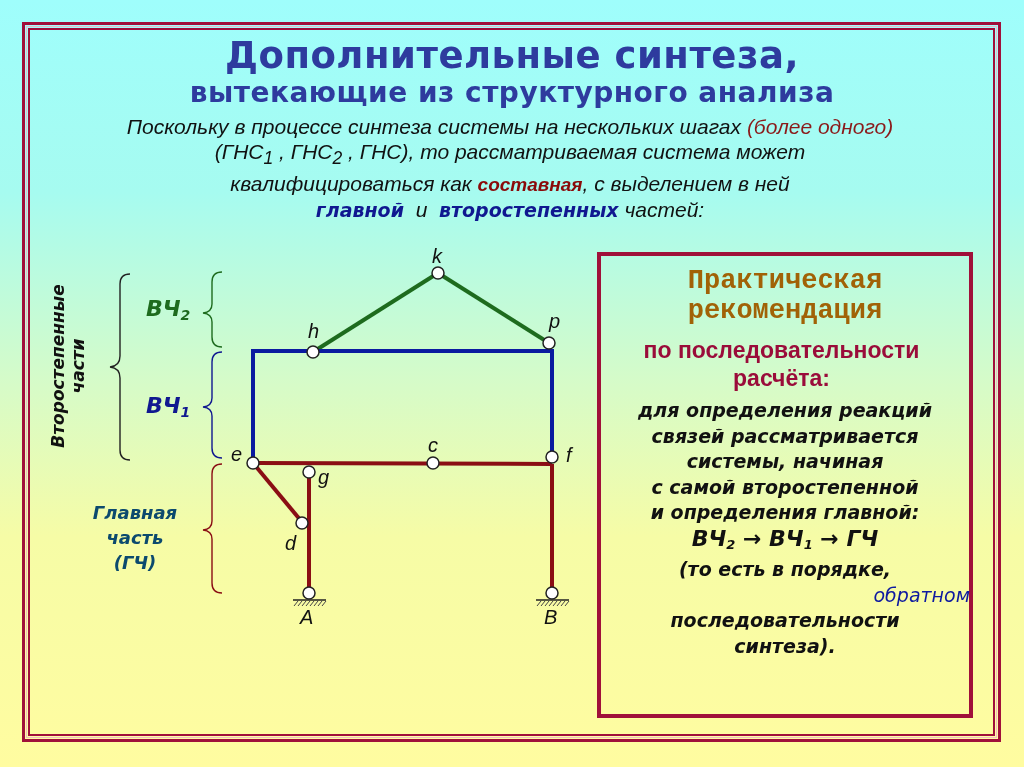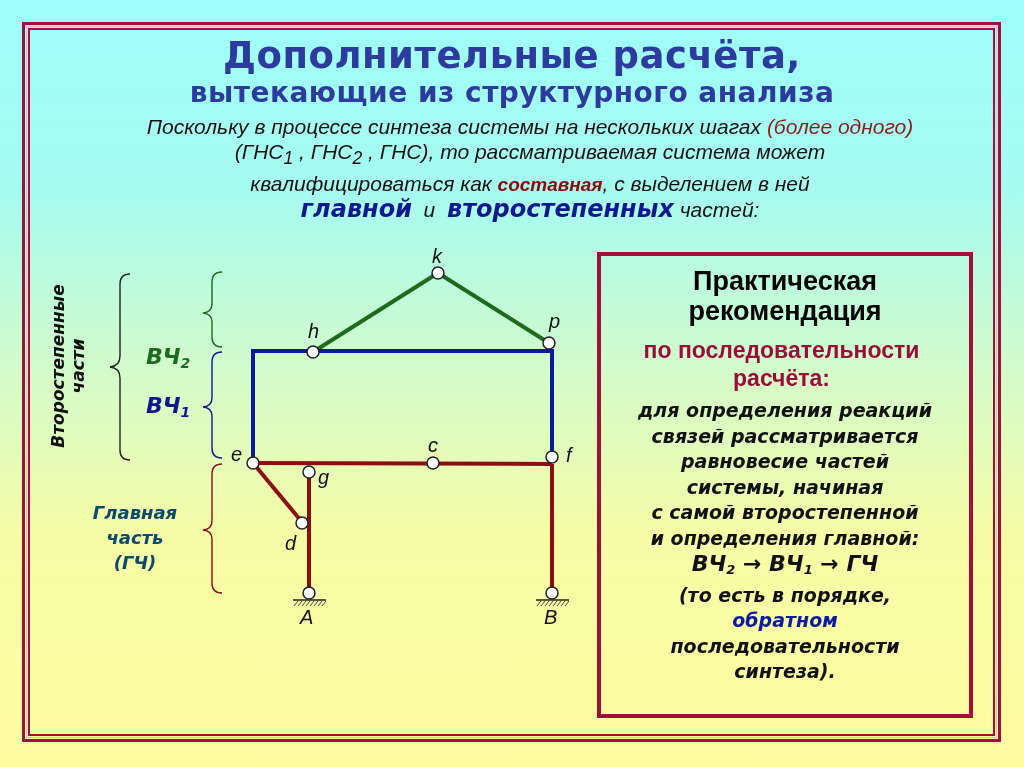--- a/index.html
+++ b/index.html
@@ -22,25 +22,25 @@
     border: 2px solid #a0103a;
   }
   .title {
     position: absolute; left: 0; width: 1024px; text-align: center;
     color: #2e3b9e; font-weight: 900; font-family: "DejaVu Sans", sans-serif;
   }
   .title.l1 { top: 34px; font-size: 37px; letter-spacing: 0.5px; }
   .title.l2 { top: 76px; font-size: 28px; letter-spacing: 0.5px; }
   .intro {
     position: absolute; left: 30px; top: 114px; width: 960px; text-align: center;
-    font-style: italic; font-size: 21px; line-height: 25px; color: #111; padding-left: 20px;
+    font-style: italic; font-size: 21px; line-height: 25px; color: #111;
   }
   .intro .dim { color: #8b1a1a; }
   .intro .red { color: #8a0a0a; font-weight: 900; font-family: Liberation Sans, sans-serif; font-size: 19px; }
-  .intro .blue { color: #101890; font-weight: 900; font-family: "DejaVu Sans", sans-serif; font-size: 24px; }
+  .intro .blue { color: #101890; font-weight: 900; font-family: "DejaVu Sans", sans-serif; font-size: 19px; }
   .vlabel {
     position: absolute; left: 26px; top: 366px; width: 220px; height: 60px;
     transform: translate(-50%, -50%) rotate(-90deg); transform-origin: center;
     left: 78px; text-align: center;
     font-family: "DejaVu Sans", sans-serif; font-weight: 900; font-style: italic; font-size: 17px;
     line-height: 20px; color: #111;
   }
   .lbl-bch {
     position: absolute; font-family: "DejaVu Sans", sans-serif; font-weight: 900; font-style: italic;
     font-size: 22px;
@@ -52,57 +52,57 @@
     font-size: 18px; line-height: 25px; color: #0c4a6e;
   }
   svg.diagram { position: absolute; left: 0; top: 0; }
   .node-label { font-family: "Liberation Sans", sans-serif; font-style: italic; font-size: 20px; fill: #111; }
   .rec-box {
     position: absolute; left: 597px; top: 252px; width: 376px; height: 466px;
     box-sizing: border-box; border: 4px solid #a0103a;
   }
   .rec-title {
     position: absolute; left: 597px; width: 376px; text-align: center;
-    color: #000000; font-family: Liberation Sans, sans-serif; font-weight: bold; font-size: 27px; line-height: 30px;
+    color: #a16207; font-family: Liberation Mono, monospace; font-weight: bold; font-size: 27px; line-height: 30px;
     top: 266px;
   }
   .rec-sub {
     position: absolute; left: 597px; width: 369px; text-align: center; top: 336px;
     color: #9a0c3a; font-family: "Liberation Sans", sans-serif; font-weight: bold; font-size: 23px; line-height: 28px;
   }
   .rec-body {
     position: absolute; left: 600px; width: 370px; text-align: center; top: 398px;
     color: #111; font-family: "DejaVu Sans", sans-serif; font-weight: bold; font-style: italic;
     font-size: 19px; line-height: 25.5px;
   }
   .rec-body .seq { font-weight: 900; font-size: 22px; }
   .rec-body .seq sub { font-size: 13px; vertical-align: -3px; }
-  .rec-body .blue { color: #0e1aa0; font-weight: 700; }
+  .rec-body .blue { color: #0e1aa0; font-weight: 400; text-align: right; }
 </style>
 </head>
 <body>
 
 <div class="frame"></div>
 
-<div class="title l1">Дополнительные расчёта,</div>
+<div class="title l1">Дополнительные синтеза,</div>
 <div class="title l2">вытекающие из структурного анализа</div>
 
 <div class="intro">
   <div><span>Поскольку в процессе синтеза системы на нескольких шагах </span><span class="dim">(более одного)</span></div>
   <div><span>(ГНС</span><sub>1</sub><span> , ГНС</span><sub>2</sub><span> , ГНС),  то рассматриваемая система может</span></div>
   <div><span>квалифицироваться как </span><span class="red">составная</span><span>, с выделением в ней</span></div>
   <div><span class="blue">главной</span><span style="white-space:pre">  и  </span><span class="blue">второстепенных</span><span> частей:</span></div>
 </div>
 
 <div class="vlabel">
   <div>Второстепенные</div>
   <div>части</div>
 </div>
 
-<div class="lbl-bch" style="left:146px; top:296px; color:#1e6b1e;margin-top:48px;"><span>ВЧ</span><sub>2</sub></div>
+<div class="lbl-bch" style="left:146px; top:296px; color:#1e6b1e;"><span>ВЧ</span><sub>2</sub></div>
 <div class="lbl-bch" style="left:146px; top:393px; color:#101890;"><span>ВЧ</span><sub>1</sub></div>
 
 <div class="main-part">
   <div>Главная</div>
   <div>часть</div>
   <div>(ГЧ)</div>
 </div>
 
 <svg class="diagram" width="1024" height="767">
 
@@ -184,21 +184,20 @@
   <div>Практическая</div>
   <div>рекомендация</div>
 </div>
 <div class="rec-sub">
   <div>по последовательности</div>
   <div>расчёта:</div>
 </div>
 <div class="rec-body">
   <div>для определения реакций</div>
   <div>связей рассматривается</div>
-  <div>равновесие частей</div>
   <div>системы, начиная</div>
   <div>с самой  второстепенной</div>
   <div>и определения главной:</div>
   <div class="seq"><span>ВЧ</span><sub>2</sub><span style="white-space:pre"> → </span><span>ВЧ</span><sub>1</sub><span style="white-space:pre"> → </span><span>ГЧ</span></div>
   <div>(то есть в порядке,</div>
   <div class="blue">обратном</div>
   <div>последовательности</div>
   <div>синтеза).</div>
 </div>
 

